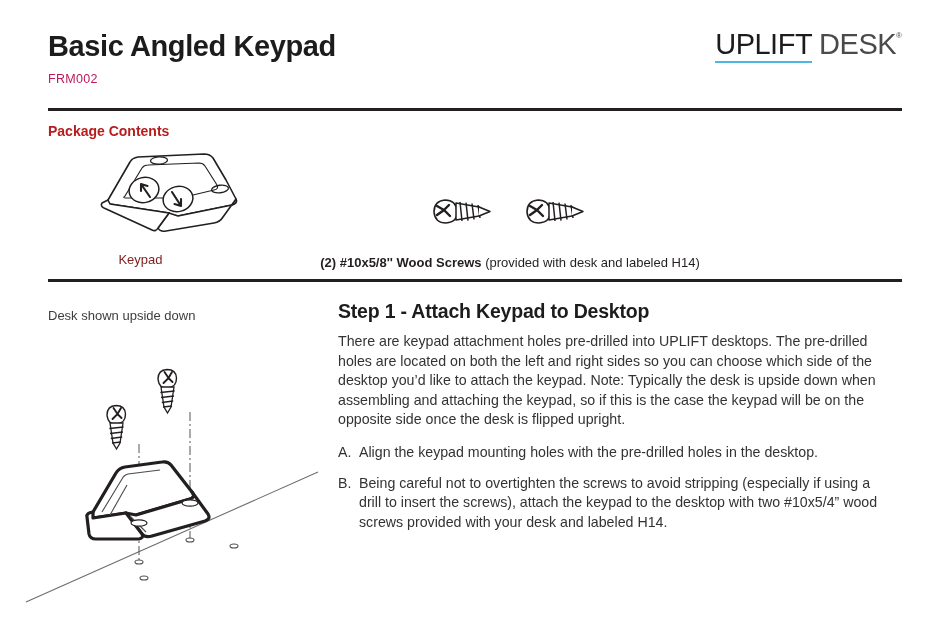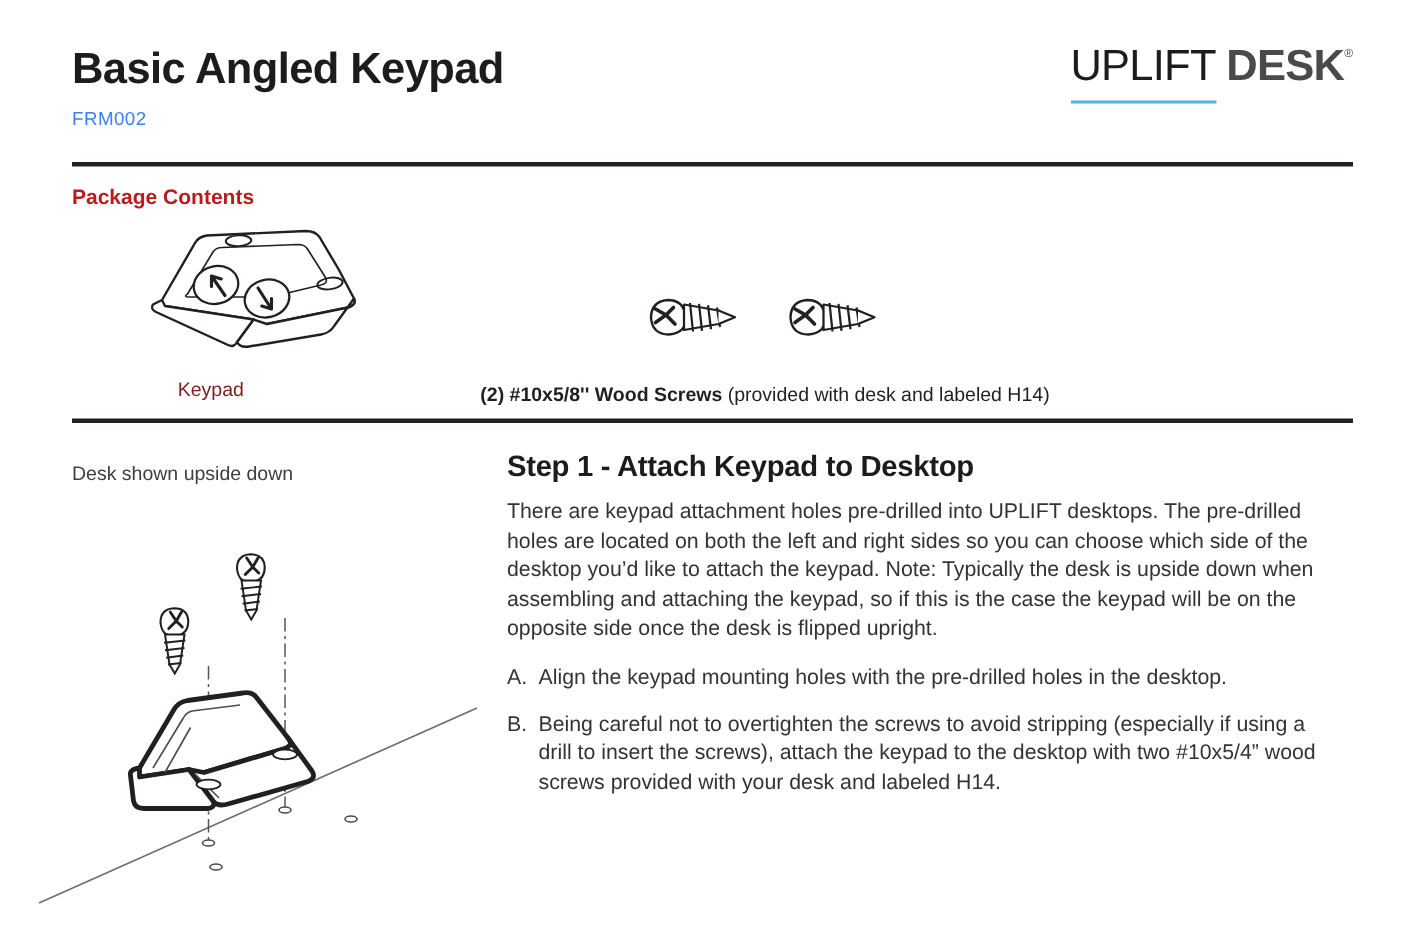--- a/index.html
+++ b/index.html
@@ -13,29 +13,29 @@
   }
   .page{position:absolute;inset:0;}
 
   
   .header{position:absolute;left:48px;top:26px;width:854px;height:70px;}
   .title{
     font-size:29px;font-weight:bold;letter-spacing:-0.4px;
     color:#1c1c1c;line-height:1;margin:0;padding-top:6px;
   }
   .sku{
-    font-size:12.5px;color:#3b82f6;margin-top:11px;letter-spacing:0.3px;
+    font-size:12.5px;color:#be185d;margin-top:11px;letter-spacing:0.3px;
   }
   .logo{position:absolute;right:0;top:4px;display:flex;align-items:flex-start;}
   .logo-uplift{
     font-size:29px;letter-spacing:-0.5px;color:#1c1c1c;font-weight:400;
-    border-bottom:2.5px solid #4cb6e5;padding-bottom:8px;line-height:1;
+    border-bottom:2.5px solid #4cb6e5;padding-bottom:2px;line-height:1;
   }
   .logo-desk{
-    font-size:29px;letter-spacing:-0.5px;color:#4a4a4a;font-weight:700;
+    font-size:29px;letter-spacing:-0.5px;color:#4a4a4a;font-weight:400;
     line-height:1;padding-bottom:2px;margin-left:7px;
   }
   .logo-reg{font-size:8px;color:#4a4a4a;line-height:1;margin-top:2px;}
 
   
   .rule-thick{position:absolute;left:48px;width:854px;height:3px;background:#231f20;}
   .rule-1{top:108px;}
   .rule-2{top:279px;}
 
   

